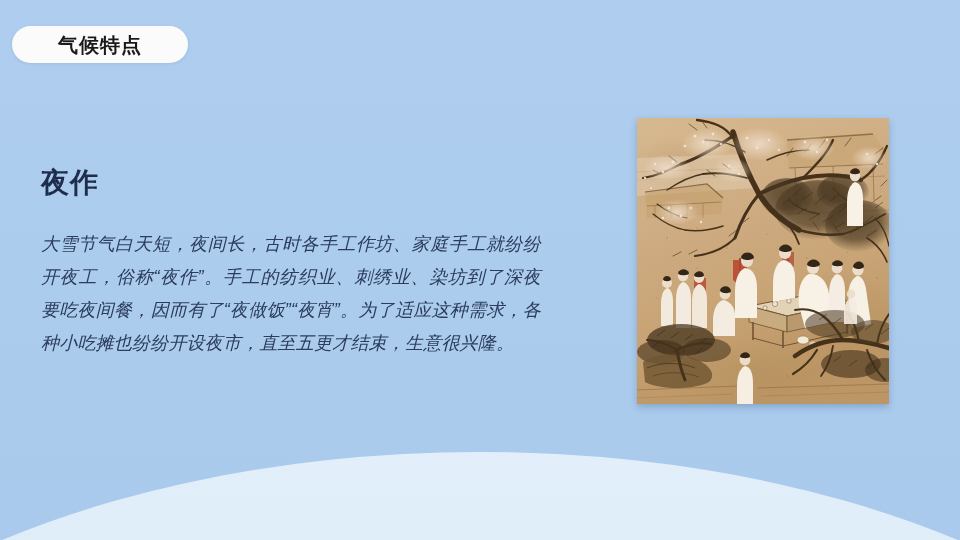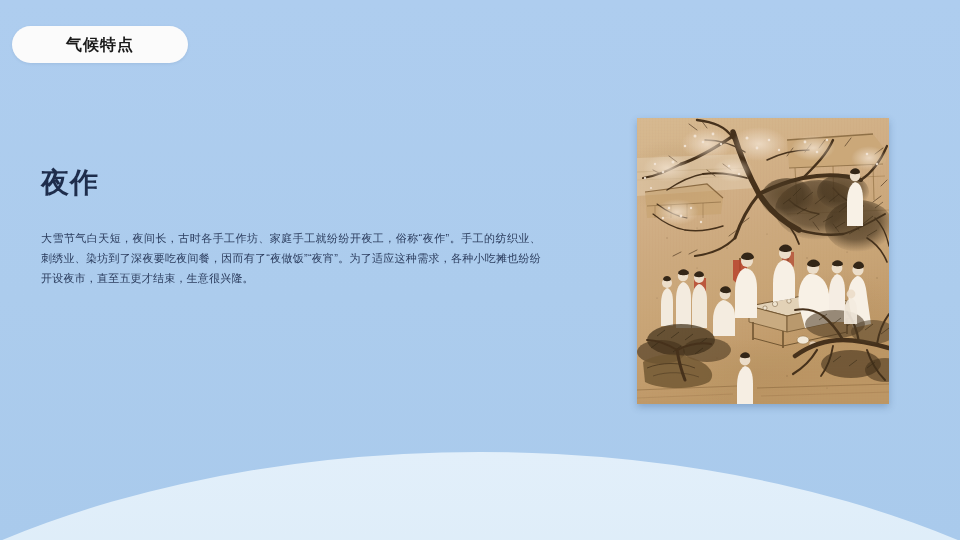--- a/index.html
+++ b/index.html
@@ -49,21 +49,21 @@
     width: 176px;
     height: 37px;
     background: #fbfbfb;
     border-radius: 19px;
     box-shadow: 0 1px 3px rgba(60, 90, 130, 0.12);
     display: flex;
     align-items: center;
     justify-content: center;
   }
   .title-pill-text {
-    font-size: 16px;
+    font-size: 20px;
     font-weight: bold;
     color: #1a1a1a;
     letter-spacing: 1px;
     line-height: 1;
     white-space: nowrap;
   }
 
   
   .text-block {
     position: absolute;
@@ -73,27 +73,28 @@
   }
   .body-heading {
     font-size: 28px;
     font-weight: bold;
     color: #1e2d4c;
     letter-spacing: 1px;
     line-height: 1.2;
     margin: 0 0 28px 0;
   }
   .body-paragraph {
-    font-size: 11px;
+    font-size: 18px;
     color: #2b3c5d;
     line-height: 1.85;
     margin: 0;
     text-align: justify;
     letter-spacing: 0.2px;
     width: 500px;
+    font-style: italic;
   }
 
   
   .painting-frame {
     position: absolute;
     left: 637px;
     top: 118px;
     width: 252px;
     height: 286px;
     box-shadow: 0 3px 7px rgba(45, 80, 125, 0.30);

